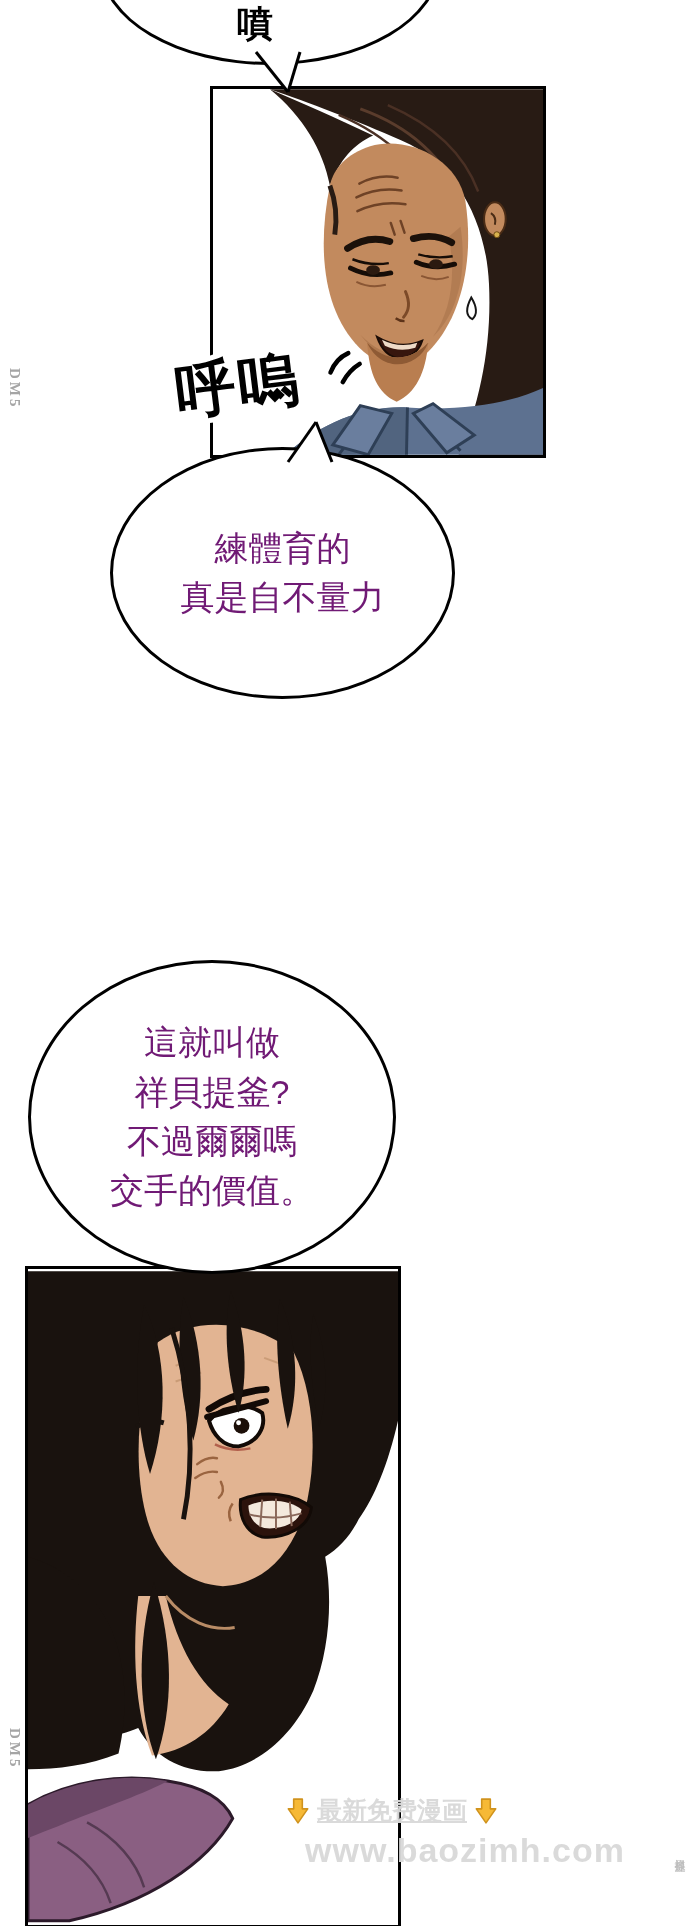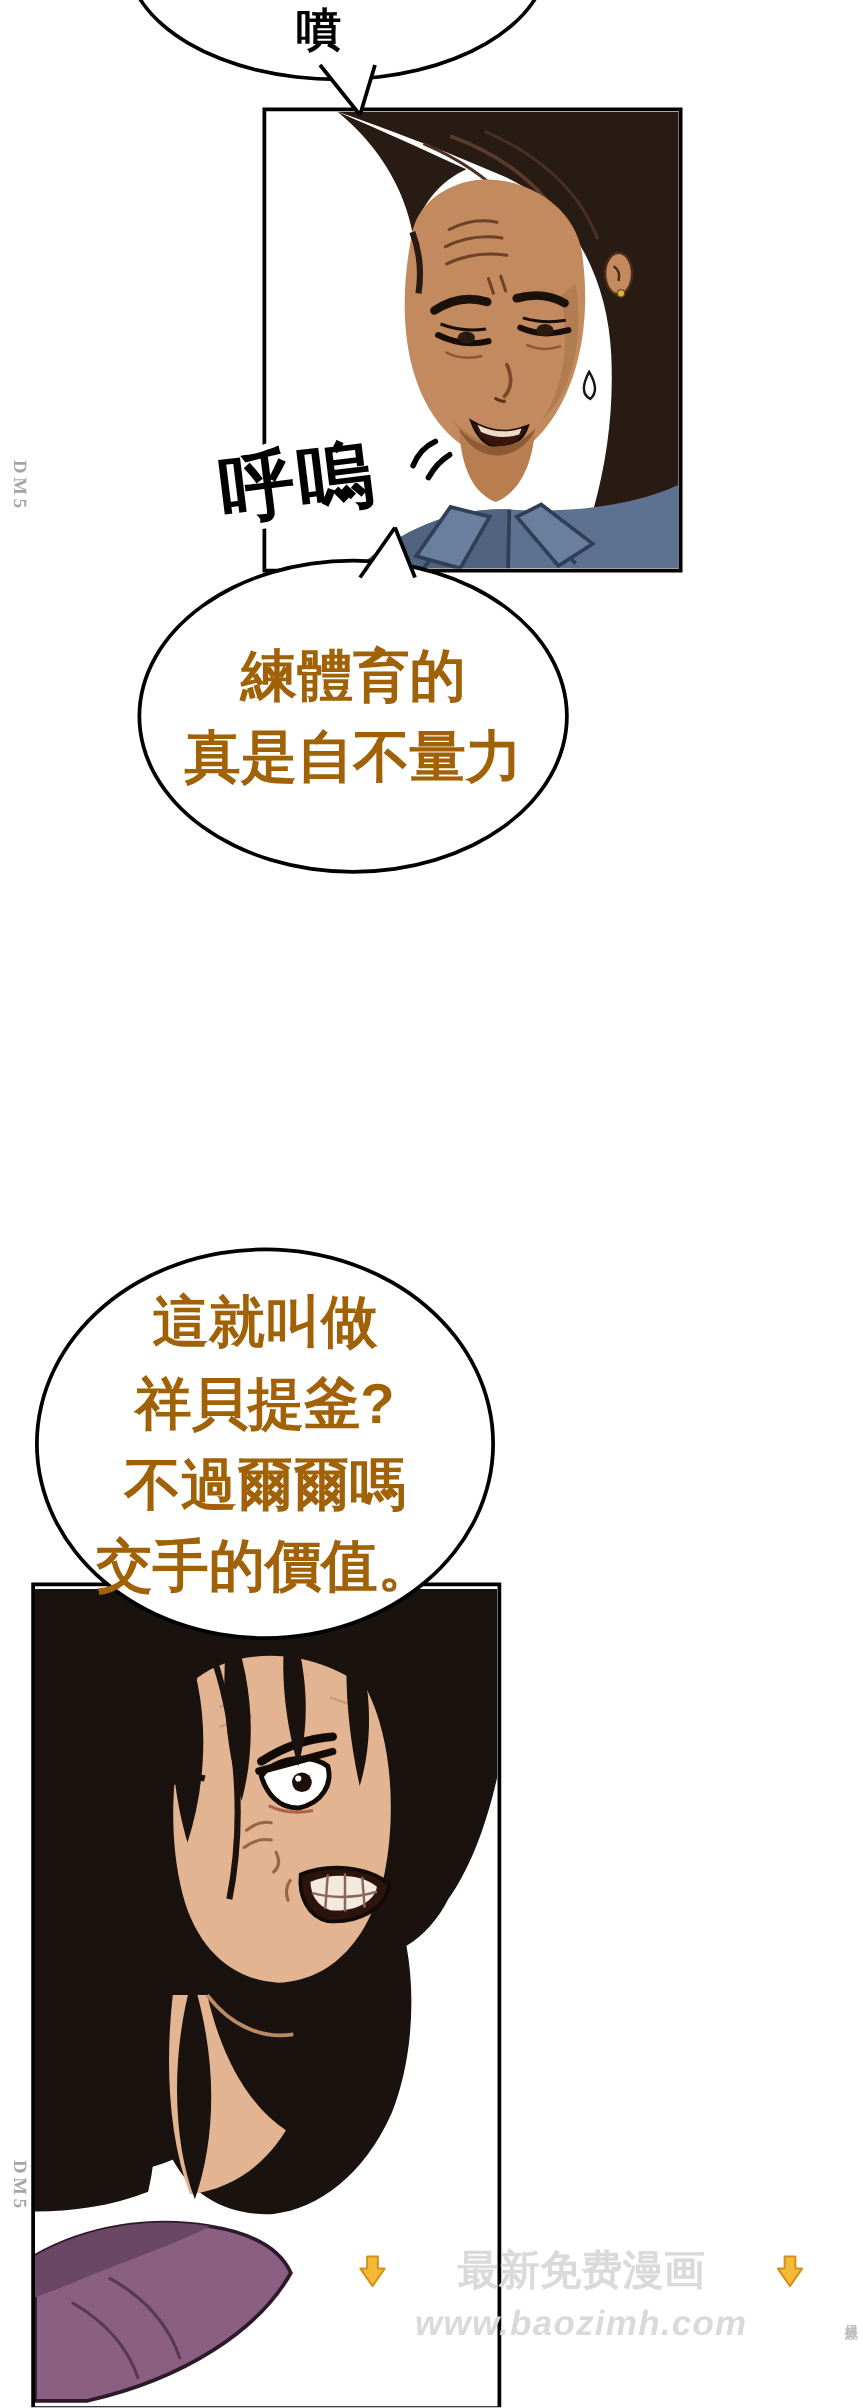--- a/index.html
+++ b/index.html
@@ -8,25 +8,25 @@
     position:relative; width:690px; height:1926px; background:#ffffff;
     overflow:hidden; font-family:"Liberation Sans","DejaVu Sans",sans-serif;
   }
 
   
   .bubble {
     position:absolute; background:#fff; border:3px solid #000; border-radius:50%;
     display:flex; flex-direction:column; align-items:center; justify-content:center;
     text-align:center; z-index:2;
   }
-  .bubble .line { font-weight:700; color:#a16207; font-size:45px; line-height:1.45; white-space:nowrap; }
+  .bubble .line { font-weight:400; color:#701a75; font-size:34px; line-height:1.45; white-space:nowrap; }
   .bubble-top { left:100px; top:-135px; width:340px; height:200px; }
   .bubble-top-text { position:absolute; left:237px; top:0px; font-size:36px; font-weight:700; color:#000; z-index:3; }
   .bubble-mid { left:110px; top:447px; width:345px; height:252px; }
-  .bubble-big { left:28px; top:998px; width:368px; height:314px; }
+  .bubble-big { left:28px; top:960px; width:368px; height:314px; }
   .tail { position:absolute; z-index:3; }
   .tail-top { left:248px; top:50px; }
   .tail-mid { left:282px; top:418px; }
 
   
   .panel { position:absolute; background:#fff; border:3px solid #000; overflow:hidden; z-index:1; }
   .panel-1 { left:210px; top:86px; width:336px; height:372px; }
   .panel-2 { left:25px; top:1266px; width:376px; height:662px; }
   .panel svg { display:block; width:100%; height:100%; }
 
@@ -50,22 +50,22 @@
   .dm5-top { left:6px; top:368px; }
   .dm5-bottom { left:6px; top:1728px; }
   .corner-mark {
     position:absolute; right:3px; top:1850px; writing-mode:vertical-rl;
     font-size:11px; color:#bdbdbd; letter-spacing:1px; z-index:5;
   }
   .promo {
     position:absolute; left:285px; top:1794px; width:360px; text-align:center;
     z-index:6; color:#d9d9d9; font-weight:700; opacity:0.96;
   }
-  .promo-line1 { display:flex; align-items:center; justify-content:space-between; gap:6px; font-size:33px; }
-  .promo-line2 { font-size:28px; letter-spacing:1px; margin-top:4px;font-style:italic; }
+  .promo-line1 { display:flex; align-items:center; justify-content:flex-start; gap:6px; font-size:25px;text-decoration:underline; }
+  .promo-line2 { font-size:34px; letter-spacing:1px; margin-top:4px; }
 </style>
 </head>
 <body>
 
 <div class="page">
 
   <div class="bubble bubble-top"></div>
   <svg class="tail tail-top" width="60" height="46">
     <polygon points="8,2 52,2 40,42" fill="#fff"></polygon>
     <path d="M8,2 L40,42" stroke="#000" stroke-width="3" fill="none"></path>

